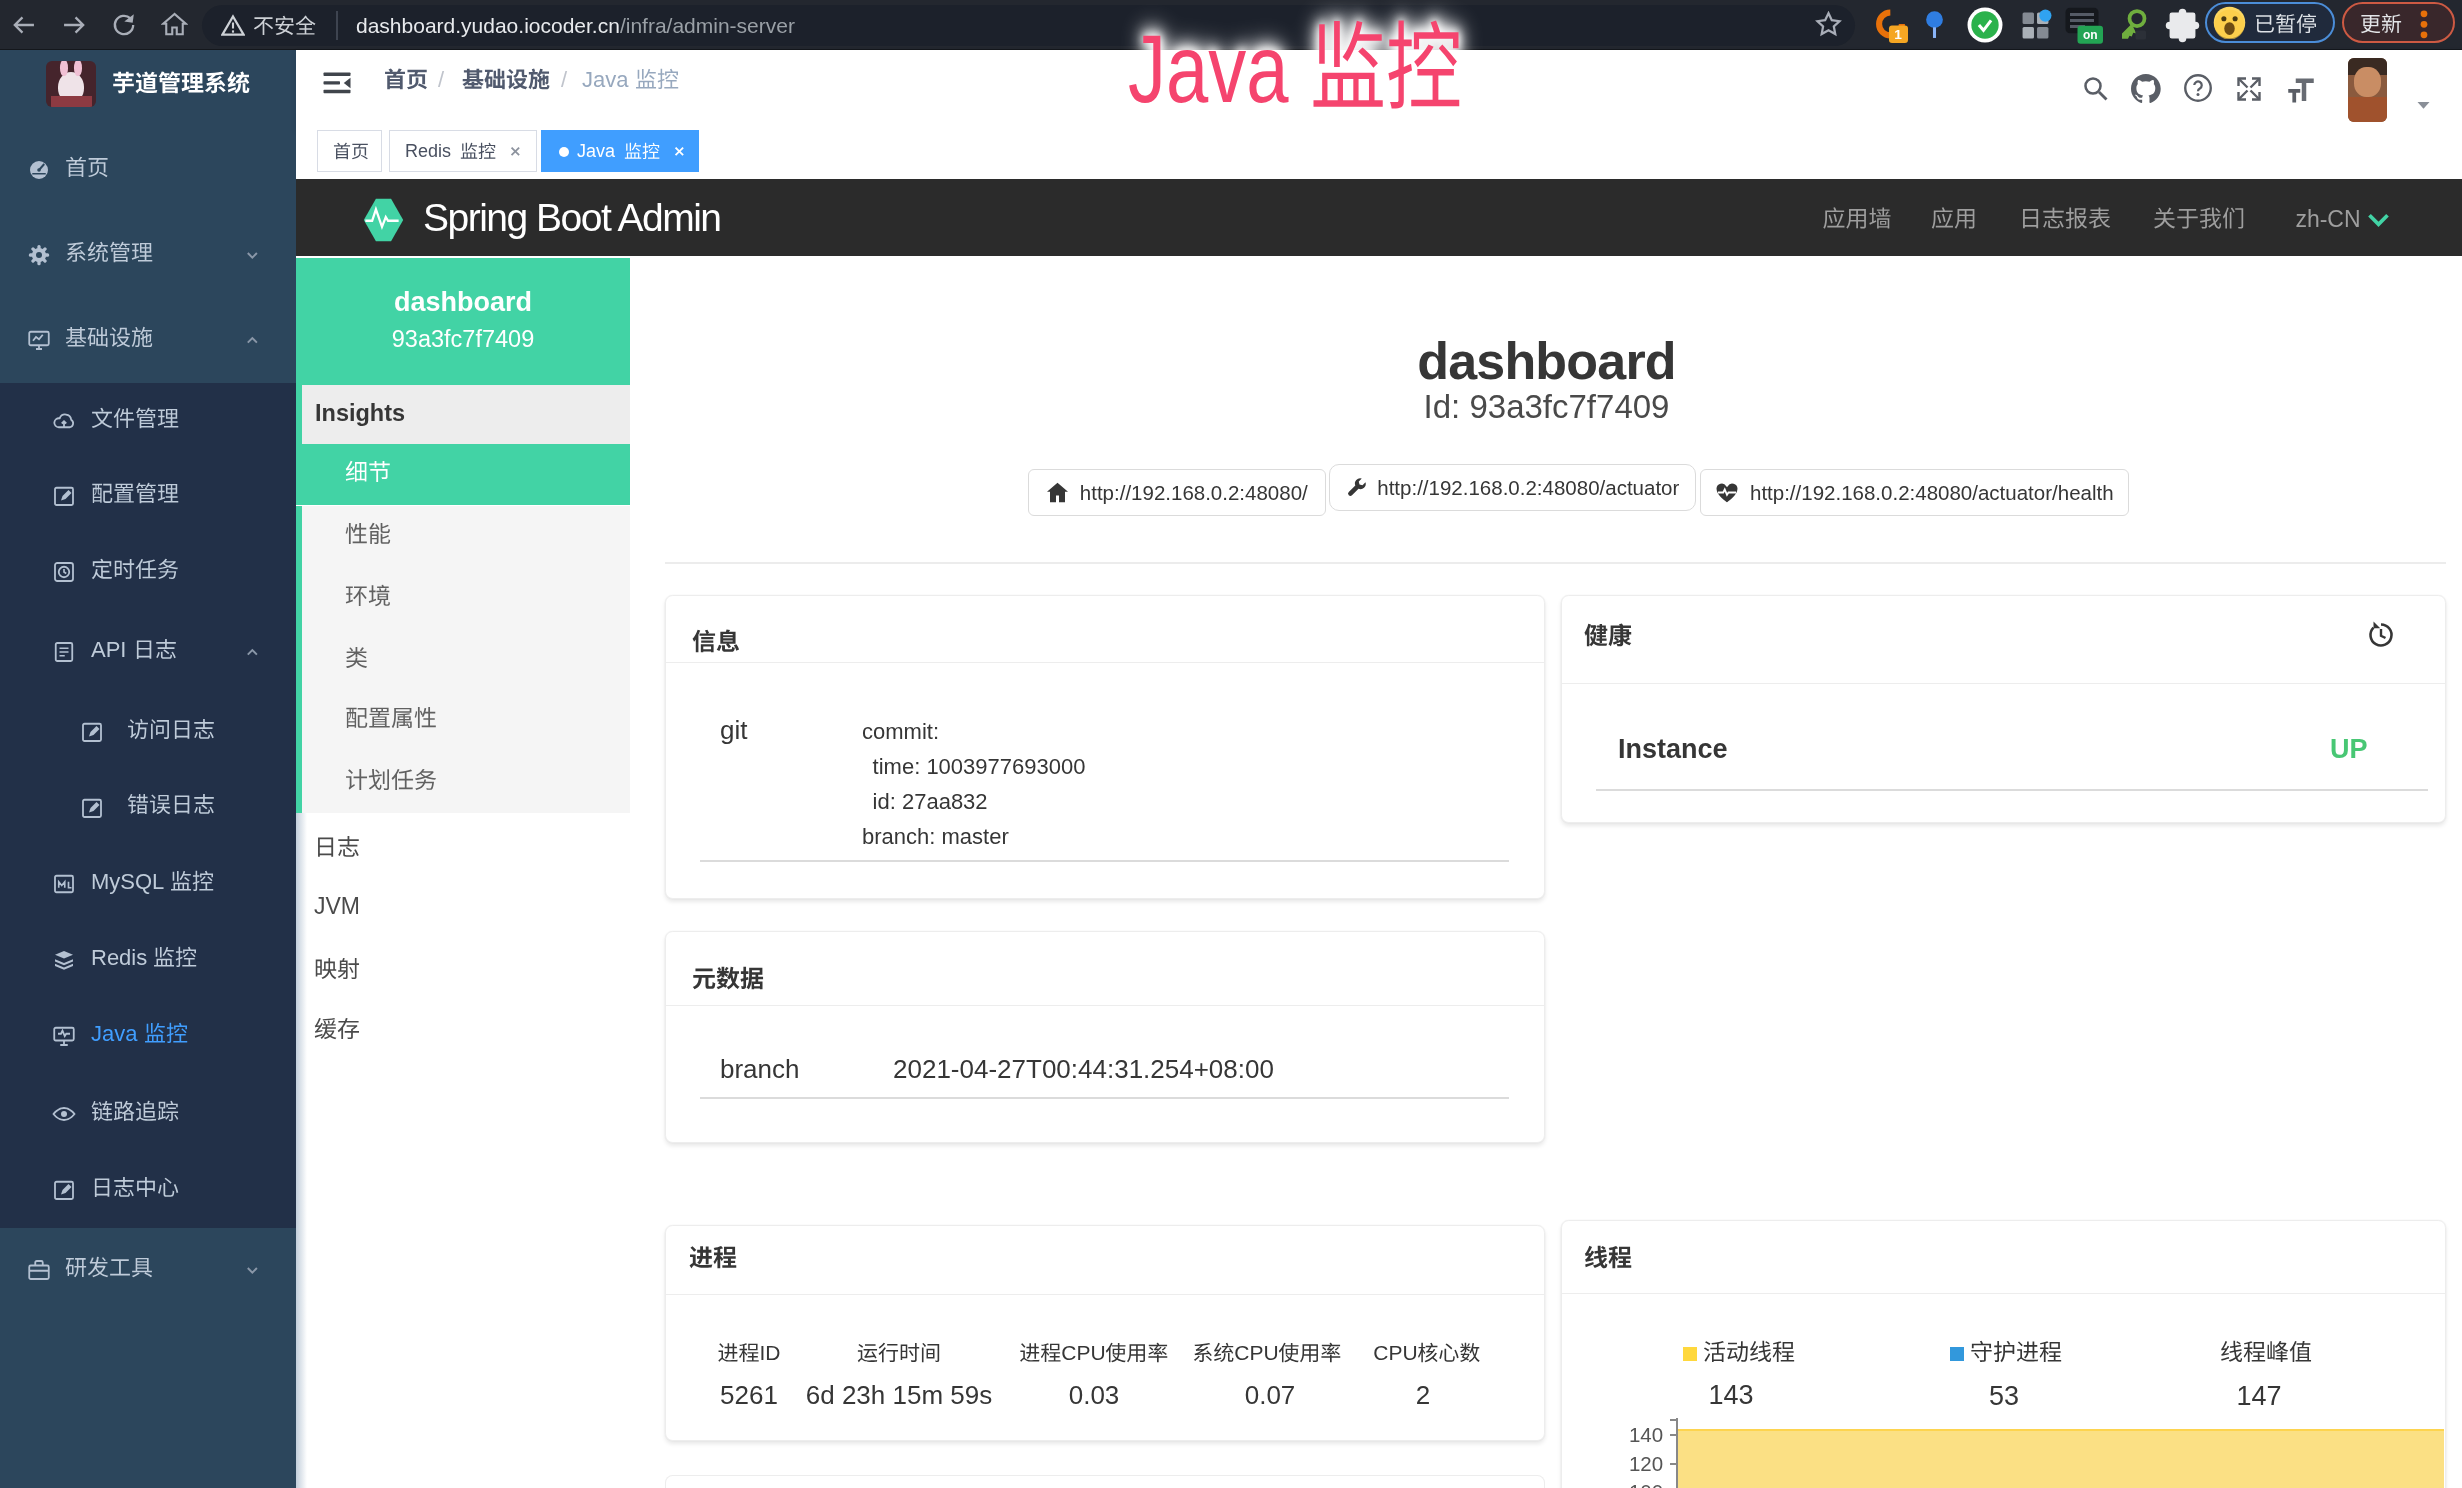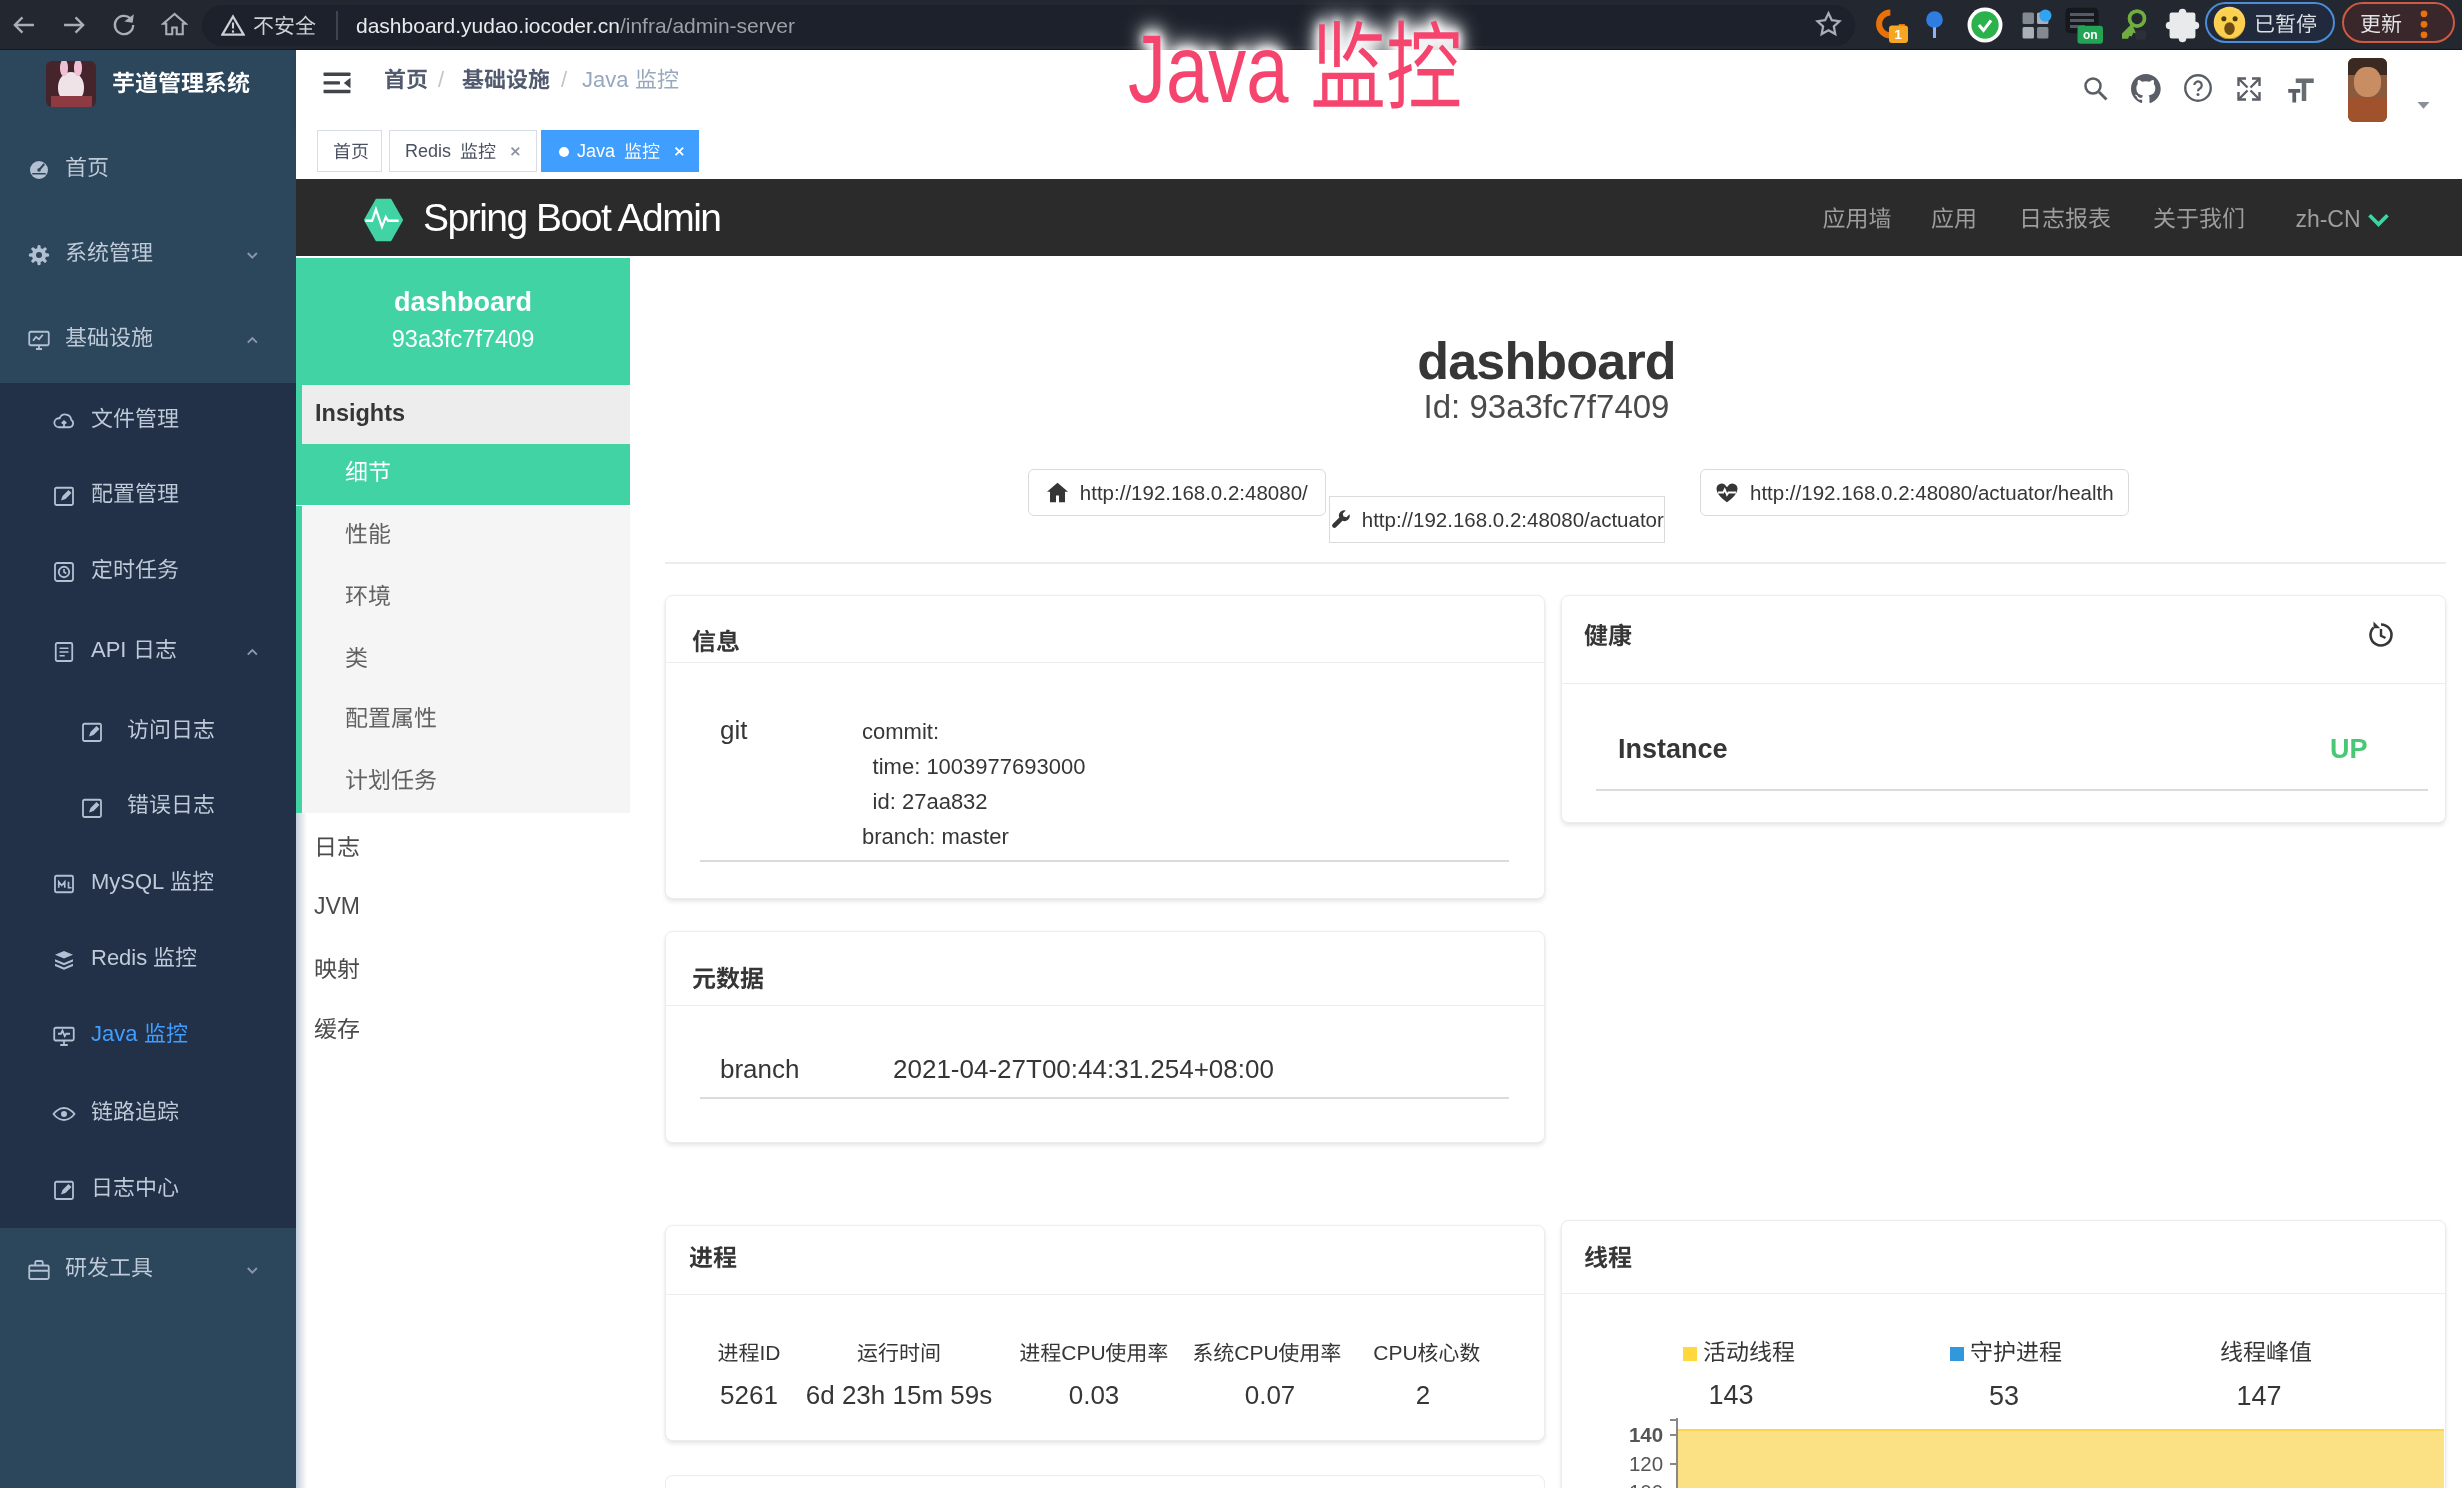--- a/index.html
+++ b/index.html
@@ -571,21 +571,21 @@
 <div class="smenu" style="left:314px;top:1016px;color:#4a4a4a"><svg class="cj" style="width:2.0em;" viewBox="0 -880 2000 1000">
       <use href="#R7f13"></use>
       <use href="#R5b58" x="1000"></use>
     </svg></div>
 <div class="abs" style="left:296px;top:813px;width:10.6px;height:676px;background:linear-gradient(90deg,#c2cedb,rgba(255,255,255,0))"></div>
 <div class="abs" style="left:1213px;top:331px;width:667px;text-align:center;font-size:52px;font-weight:bold;color:#363636;letter-spacing:-0.8px">dashboard</div>
 <div class="abs" style="left:1213px;top:388px;width:667px;text-align:center;font-size:33px;color:#4a4a4a">Id: 93a3fc7f7409</div>
 <div style="position:absolute;top:469px;height:47px;background:#fff;border:1.5px solid #dbdbdb;border-radius:6px;display:flex;align-items:center;justify-content:center;font-size:20.5px;color:#363636;white-space:nowrap;left:1028px;width:298px"><svg width="23" height="21" viewBox="0 0 30 28" style="margin-right:10.6px">
       <path d="M15 1L1 13h4v14h8v-9h4v9h8V13h4z" fill="#363636"></path>
     </svg>http://192.168.0.2:48080/</div>
-<div style="position:absolute;top:496px;height:47px;background:#fff;border:1.5px solid #dbdbdb;border-radius:0;display:flex;align-items:center;justify-content:center;font-size:20.5px;color:#363636;white-space:nowrap;left:1329px;width:336px"><svg width="21" height="21" viewBox="0 0 28 28" style="margin-right:10.6px">
+<div style="position:absolute;top:464px;height:47px;background:#fff;border:1.5px solid #dbdbdb;border-radius:10px;display:flex;align-items:center;justify-content:center;font-size:20.5px;color:#363636;white-space:nowrap;left:1329px;width:367px"><svg width="21" height="21" viewBox="0 0 28 28" style="margin-right:10.6px">
       <path d="M26 7a7 7 0 0 1-9.3 8.6L8 24.3A3 3 0 0 1 3.7 20l8.7-8.7A7 7 0 0 1 21 2l-4 4 1 4 4 1z" fill="#363636"></path>
     </svg>http://192.168.0.2:48080/actuator</div>
 <div style="position:absolute;top:469px;height:47px;background:#fff;border:1.5px solid #dbdbdb;border-radius:6px;display:flex;align-items:center;justify-content:center;font-size:20.5px;color:#363636;white-space:nowrap;left:1700px;width:429px"><svg width="24" height="21" viewBox="0 0 32 28" style="margin-right:10.6px">
       <path d="M16 27S2 18 2 9a7 7 0 0 1 13-3.5L16 7l1-1.5A7 7 0 0 1 30 9c0 9-14 18-14 18z" fill="#363636"></path>
       <path d="M4 14h7l2-4 3 7 2-3h10" stroke="#fff" stroke-width="2.4" fill="none"></path>
     </svg>http://192.168.0.2:48080/actuator/health</div>
 <div class="abs" style="left:665px;top:562px;width:1781px;height:2.3px;background:#ececec"></div>
 <div class="card" style="left:665px;top:595px;width:880px;height:304px">
     <div class="chead" style="height:67px"></div>
   </div>
@@ -689,21 +689,21 @@
       <use href="#R7a0b" x="3000"></use>
     </svg></div>
 <div class="abs" style="left:2004px;top:1396px;transform:translate(-50%,-50%);font-size:27px;color:#363636;font-weight:normal;white-space:nowrap">53</div>
 <div class="abs" style="left:2220px;top:1339px;font-size:23px;color:#363636"><svg class="cj" style="width:4.0em;" viewBox="0 -880 4000 1000">
       <use href="#R7ebf"></use>
       <use href="#R7a0b" x="1000"></use>
       <use href="#R5cf0" x="2000"></use>
       <use href="#R503c" x="3000"></use>
     </svg></div>
 <div class="abs" style="left:2259px;top:1396px;transform:translate(-50%,-50%);font-size:27px;color:#363636;font-weight:normal;white-space:nowrap">147</div>
-<div class="abs" style="left:1646px;top:1435px;transform:translate(-50%,-50%);font-size:20.5px;color:#555;font-weight:bold;white-space:nowrap">140</div>
+<div class="abs" style="left:1646px;top:1435px;transform:translate(-50%,-50%);font-size:20.5px;color:#555;font-weight:normal;white-space:nowrap">140</div>
 <div class="abs" style="left:1646px;top:1464px;transform:translate(-50%,-50%);font-size:20.5px;color:#555;font-weight:normal;white-space:nowrap">120</div>
 <div class="abs" style="left:1646px;top:1492px;transform:translate(-50%,-50%);font-size:20.5px;color:#555;font-weight:normal;white-space:nowrap">100</div>
 <div class="abs" style="left:1676px;top:1418px;width:1.5px;height:71px;background:#888"></div>
 <div class="abs" style="left:1670px;top:1419px;width:6px;height:1.5px;background:#888"></div>
 <div class="abs" style="left:1670px;top:1434px;width:6px;height:1.5px;background:#888"></div>
 <div class="abs" style="left:1670px;top:1463px;width:6px;height:1.5px;background:#888"></div>
 <div class="abs" style="left:1678px;top:1429px;width:766px;height:60px;background:#fbe084;border-top:2.3px solid #fdd44f"></div>
 <div class="abs" style="left:1128px;top:13px;font-size:76px;color:#f5446e;transform:scaleY(1.27);transform-origin:0 0;filter:drop-shadow(0 0 3.8px #fff) drop-shadow(0 0 6px #fff) drop-shadow(0 0 9px #fff);white-space:nowrap">Java <svg class="cj" style="width:2.0em;" viewBox="0 -880 2000 1000">
       <use href="#R76d1"></use>
       <use href="#R63a7" x="1000"></use>

